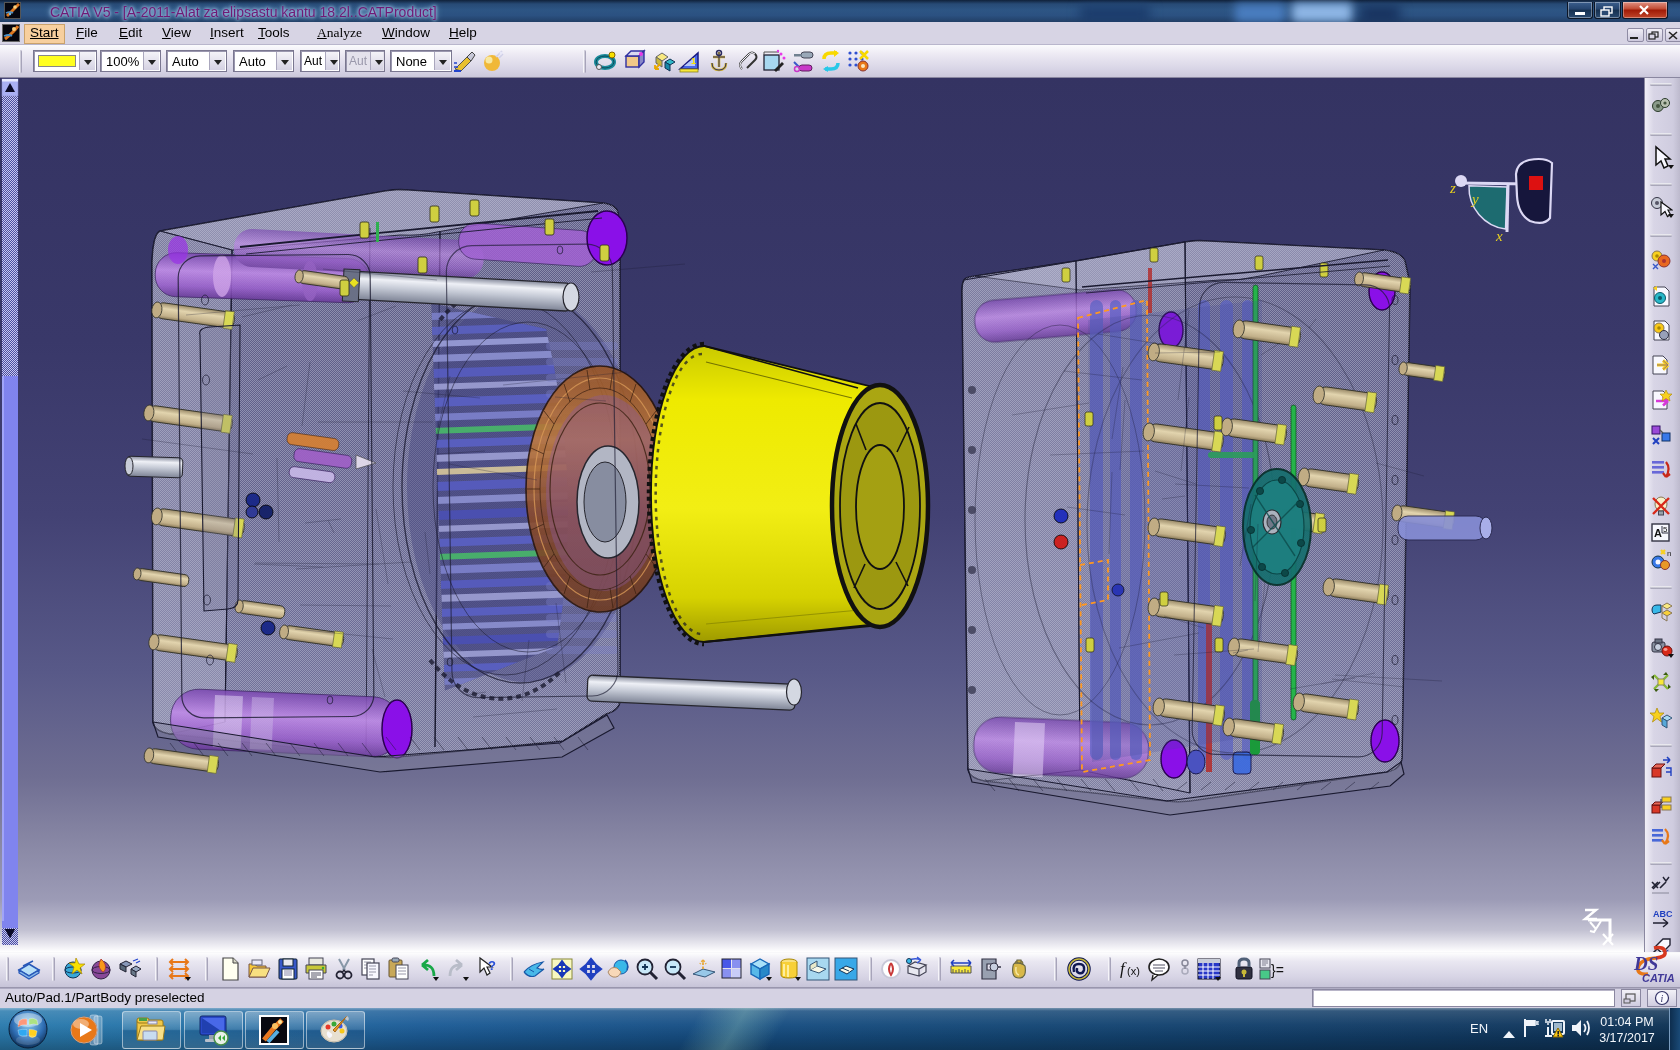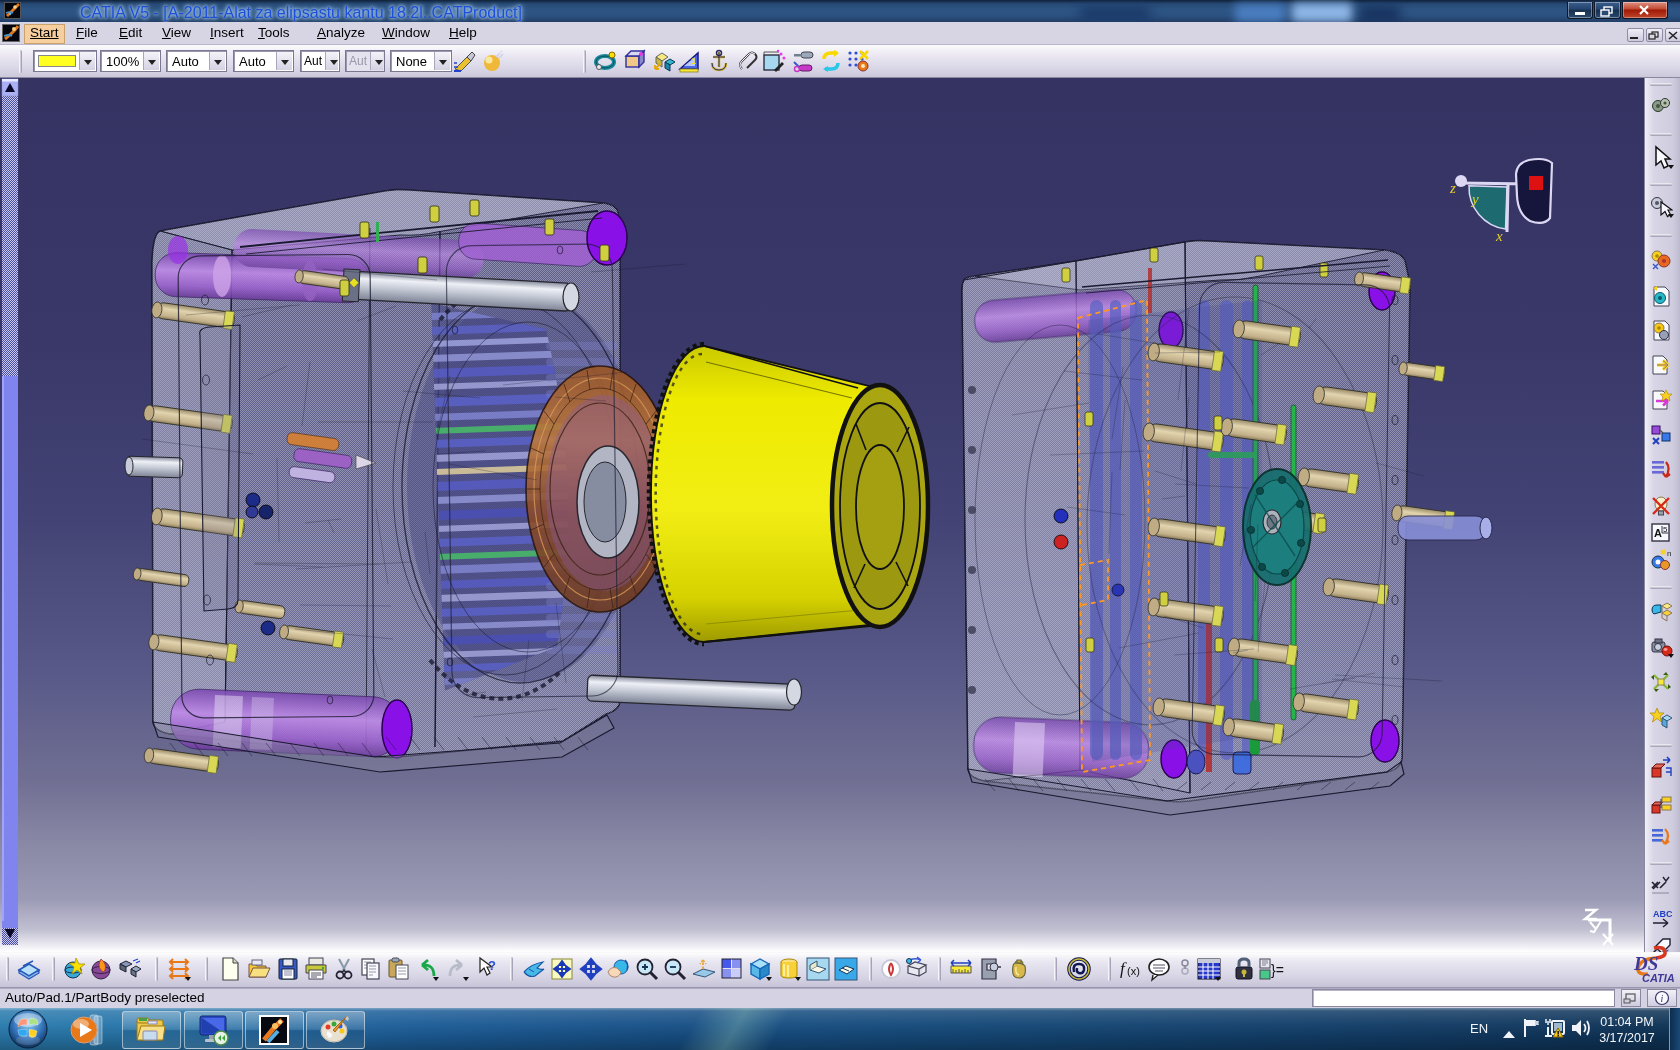--- a/index.html
+++ b/index.html
@@ -8,22 +8,22 @@
 #page { position:relative; width:1680px; height:1050px; background:#d6d3e4; }
 
 
 #titlebar { left:0; top:0; width:1680px; height:22px;
   background:linear-gradient(180deg,#10213a 0%,#274a75 18%,#2d5584 45%,#2b5181 70%,#223f66 100%); }
 #titlebar .blob1 { left:1080px; top:6px; width:70px; height:16px; background:#1a3a6a; filter:blur(6px); }
 #titlebar .blob2 { left:1235px; top:4px; width:50px; height:18px; background:#4a7ec0; filter:blur(5px); }
 #titlebar .blob3 { left:1292px; top:3px; width:60px; height:19px; background:#8fb7e6; filter:blur(5px); }
 #titlebar .blob4 { left:1360px; top:6px; width:40px; height:16px; background:#16305c; filter:blur(6px); }
 #titleicon { left:4px; top:2px; width:17px; height:17px; background:#0a0a14; border:1px solid #555; }
-#titletext { left:50px; top:4px; height:17px; font-size:16px; color:#1d4ed8; white-space:nowrap;
-  text-shadow:0 0 6px #9fc4e8, 0 0 4px #9fc4e8, 0 0 3px #b8d4ee; letter-spacing:0px;margin-left:30px; }
+#titletext { left:50px; top:4px; height:17px; font-size:14px; color:#701a75; white-space:nowrap;
+  text-shadow:0 0 6px #9fc4e8, 0 0 4px #9fc4e8, 0 0 3px #b8d4ee; letter-spacing:0px; }
 .capbtn { top:2px; height:17px; border:1px solid #0c1626; border-top:none; border-radius:0 0 3px 3px;
   background:linear-gradient(180deg,#3c5f8e 0%,#24436d 45%,#16304f 50%,#29496f 100%); box-shadow:inset 0 0 0 1px rgba(255,255,255,.35); }
 .capbtn svg { display:block; margin:auto; }
 #btnmin { left:1567px; width:26px; }
 #btnmax { left:1594px; width:27px; }
 #btnclose { left:1622px; width:46px;
   background:linear-gradient(180deg,#e09183 0%,#c4513a 40%,#a11c08 52%,#c0452a 100%); }
 
 
 #menubar { left:0; top:22px; width:1680px; height:23px; background:#d7d4e4; border-bottom:1px solid #b9b6cc; }
@@ -125,21 +125,21 @@
         <path d="M2,14 Q7,10 10,7 T15,1" stroke="#e07820" stroke-width="3" fill="none"></path>
         <path d="M1,11 Q6,9 9,11" stroke="#4a90c8" stroke-width="1.8" fill="none"></path>
         <circle cx="11" cy="4" r="2" fill="#f8d080"></circle>
       </svg></div>
   <div class="menuitem abs" id="mstart" style="left:30px;"><u>S</u>tart</div>
   <div class="menuitem abs" style="left:76px;"><u>F</u>ile</div>
   <div class="menuitem abs" style="left:119px;"><u>E</u>dit</div>
   <div class="menuitem abs" style="left:162px;"><u>V</u>iew</div>
   <div class="menuitem abs" style="left:210px;"><u>I</u>nsert</div>
   <div class="menuitem abs" style="left:258px;"><u>T</u>ools</div>
-  <div class="menuitem abs" style="left:317px;"><u>A</u>nalyze</div>
+  <div class="menuitem abs" style="left:317px;font-family:Liberation Serif, serif;"><u>A</u>nalyze</div>
   <div class="menuitem abs" style="left:382px;"><u>W</u>indow</div>
   <div class="menuitem abs" style="left:449px;"><u>H</u>elp</div>
   <div class="mdibtn abs" style="left:1627px;">
       <svg width="15" height="9">
         <rect x="2" y="6" width="8" height="2" fill="#222"></rect>
       </svg>
     </div>
   <div class="mdibtn abs" style="left:1646px;">
       <svg width="15" height="9">
         <rect x="5" y="1" width="6" height="5" fill="none" stroke="#222" stroke-width="1.2"></rect>

